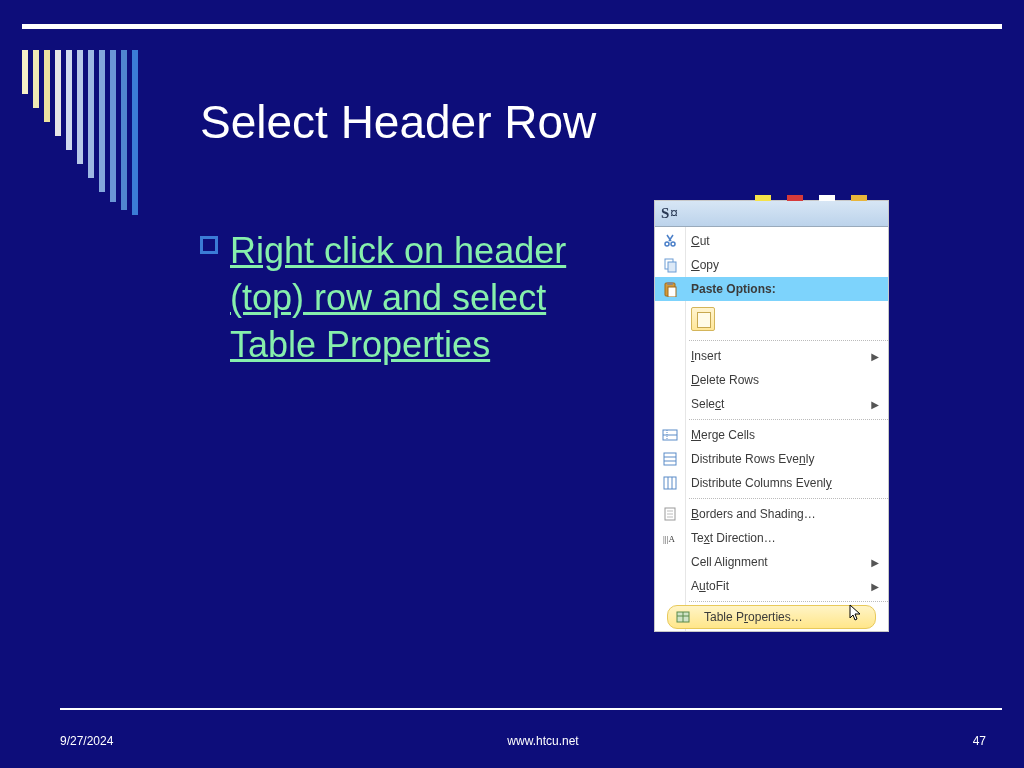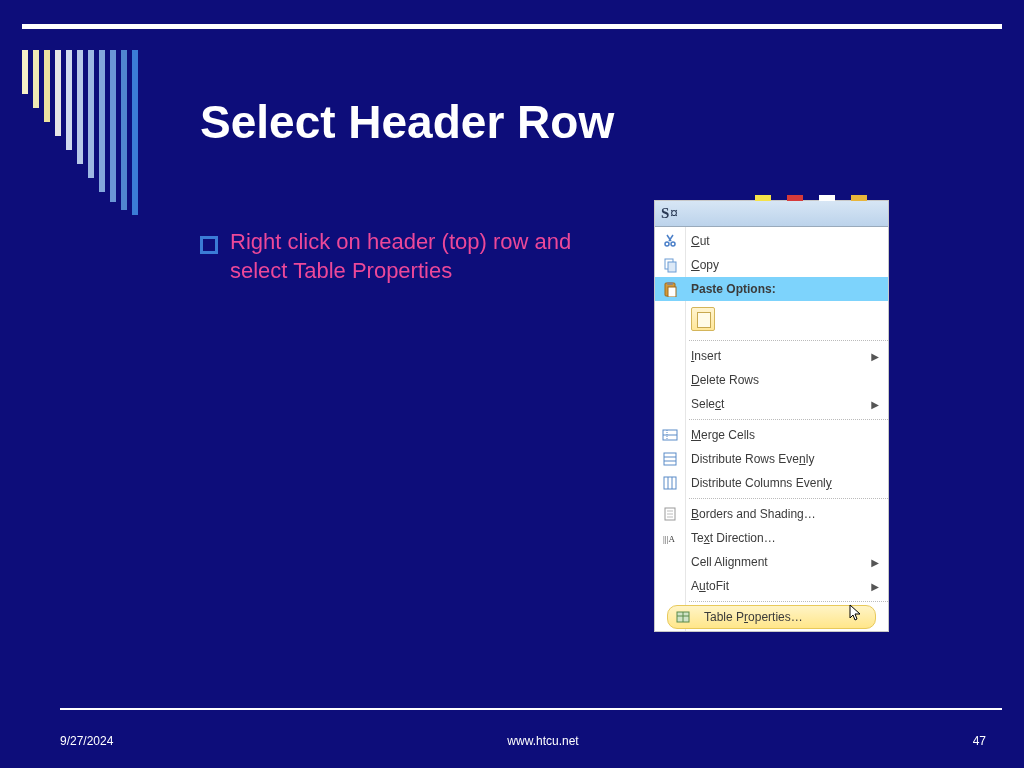--- a/index.html
+++ b/index.html
@@ -17,25 +17,25 @@
   position: absolute; bottom: 58px; left: 60px; right: 22px;
   height: 2px; background: #fff;
 }
 .vlines {
   position: absolute; top: 50px; left: 22px;
   display: flex; gap: 5px; align-items: flex-start;
 }
 .vlines div { width: 6px; }
 .slide-title {
   position: absolute; top: 95px; left: 200px;
-  color: #fff; font-size: 46px; font-weight: bold;
+  color: #fff; font-size: 46px; font-weight: normal;
 }
 .body-text {
   position: absolute; top: 228px; left: 200px; width: 380px;
-  color: #ec4899; font-size: 22px; line-height: 1.3;
+  color: #86efac; font-size: 36px; line-height: 1.3; text-decoration: underline;
 }
 .bullet-row { display: flex; gap: 12px; }
 .bullet-square {
   flex: 0 0 18px; height: 18px; margin-top: 8px;
   border: 3px solid #3b7bd6;
 }
 .footer {
   position: absolute; bottom: 20px; left: 60px; right: 38px;
   display: flex; justify-content: space-between;
   color: #fff; font-size: 12px;

